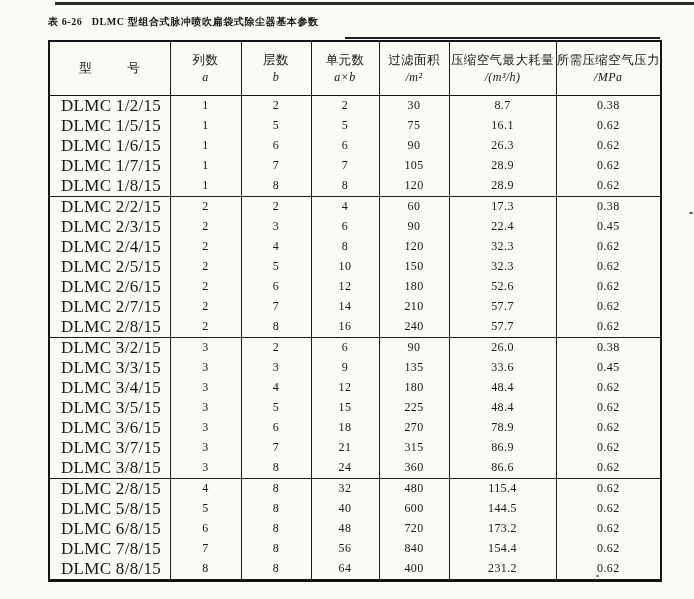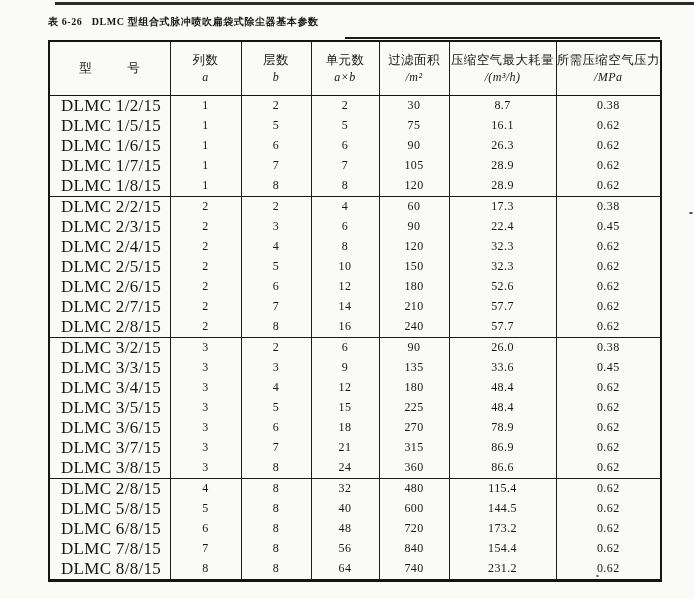--- a/index.html
+++ b/index.html
@@ -331,21 +331,21 @@
         <td class="c-num">56</td>
         <td class="c-num">840</td>
         <td class="c-num">154.4</td>
         <td class="c-num">0.62</td>
       </tr>
       <tr>
         <td class="c-model">DLMC 8/8/15</td>
         <td class="c-num">8</td>
         <td class="c-num">8</td>
         <td class="c-num">64</td>
-        <td class="c-num">740</td>
+        <td class="c-num">400</td>
         <td class="c-num">231.2</td>
         <td class="c-num">0.62</td>
       </tr>
     </tbody>
   </table>
 
 <div class="dot-artifact dot-a"></div>
 <div class="dot-artifact dot-b"></div>
 
 </body></html>

